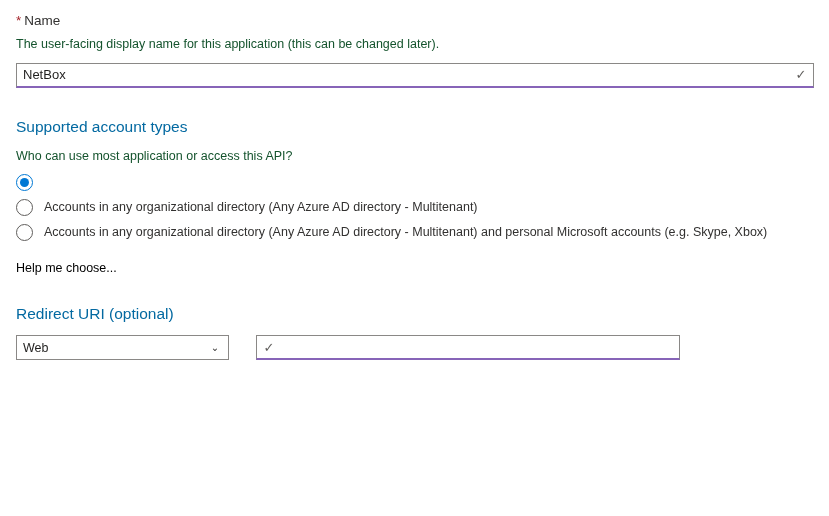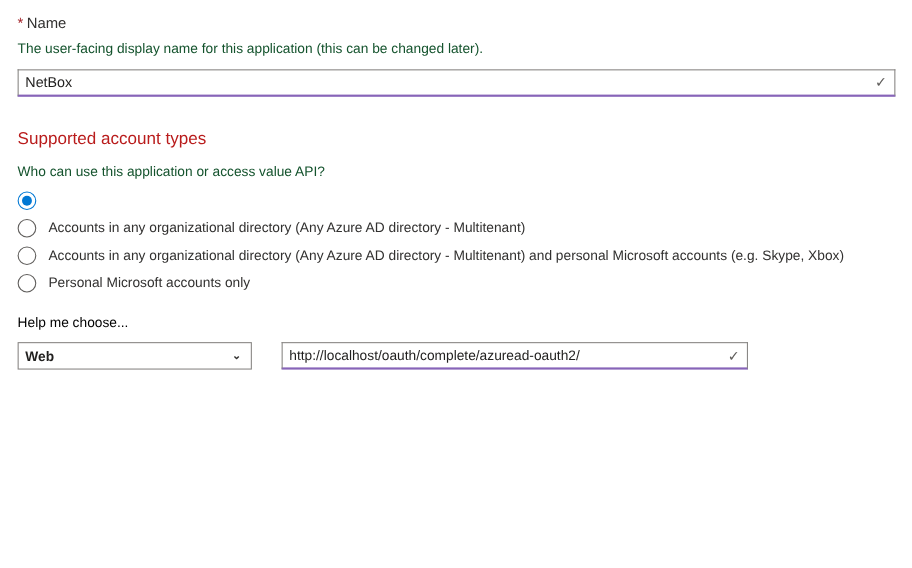--- a/index.html
+++ b/index.html
@@ -66,21 +66,21 @@
     color: #605e5c;
     font-size: 13px;
     line-height: 1;
     user-select: none;
   }
 
   
   .section-heading {
     font-size: 15.5px;
     font-weight: 400;
-    color: #b91c1c;
+    color: #0369a1;
     margin: 30px 0 12px 0;
   }
 
   
   .radio-list {
     margin: 4px 0 0 0;
   }
   .radio-row {
     display: flex;
     align-items: center;
@@ -139,21 +139,20 @@
     width: 213px;
     height: 25px;
     border: 1px solid #8a8886;
     background: #fff;
     box-sizing: border-box;
     display: flex;
     align-items: center;
     justify-content: space-between;
     padding: 0 0 0 6px;
     margin-right: 27px;
-    font-weight: bold;
   }
   .select-value {
     font-size: 12.5px;
     color: #201f1e;
   }
   .chev {
     width: 26px;
     text-align: center;
     color: #323130;
     font-size: 10px;
@@ -177,48 +176,44 @@
     <span class="req-star">*</span><span>Name</span>
   </div>
   <div class="helper-text">The user-facing display name for this application (this can be changed later).</div>
   <div class="text-input-wrap full">
     <input type="text" value="NetBox" style="">
     <span class="check-glyph">✓</span>
   </div>
 
   
   <div class="section-heading">Supported account types</div>
-  <div class="helper-text">Who can use this application or access value API?</div>
+  <div class="helper-text">Who can use most application or access this API?</div>
 
   <div class="radio-list">
     <div class="radio-row selected">
       <span class="radio-mark"></span>
     </div>
     <div class="radio-row">
       <span class="radio-mark"></span>
       <span class="radio-label">Accounts in any organizational directory (Any Azure AD directory - Multitenant)</span>
     </div>
     <div class="radio-row">
       <span class="radio-mark"></span>
       <span class="radio-label">Accounts in any organizational directory (Any Azure AD directory - Multitenant) and personal Microsoft accounts (e.g. Skype, Xbox)</span>
     </div>
-    <div class="radio-row">
-      <span class="radio-mark"></span>
-      <span class="radio-label">Personal Microsoft accounts only</span>
-    </div>
   </div>
 
   <a class="link">Help me choose...</a>
 
   
+  <div class="section-heading">Redirect URI (optional)</div>
 
   <div class="redirect-row">
     <div class="select-wrap">
       <span class="select-value">Web</span>
       <span class="chev">⌄</span>
     </div>
     <div class="text-input-wrap uri-input">
-      <input type="text" value="http://localhost/oauth/complete/azuread-oauth2/" style="">
       <span class="check-glyph">✓</span>
     </div>
   </div>
 
 </div>
 
 </body></html>

